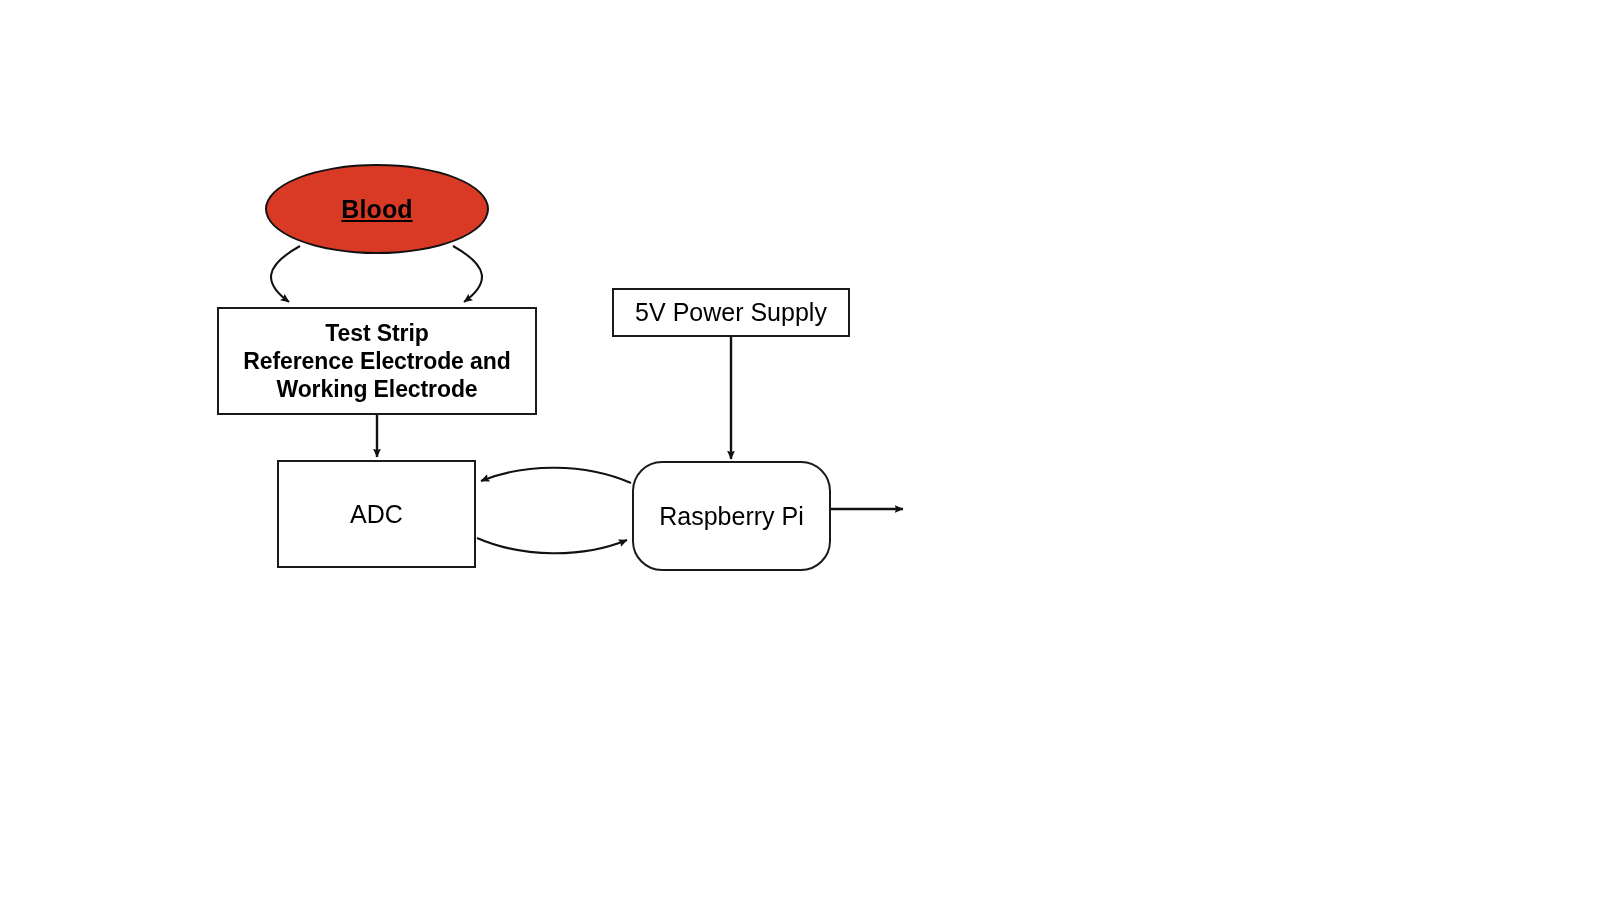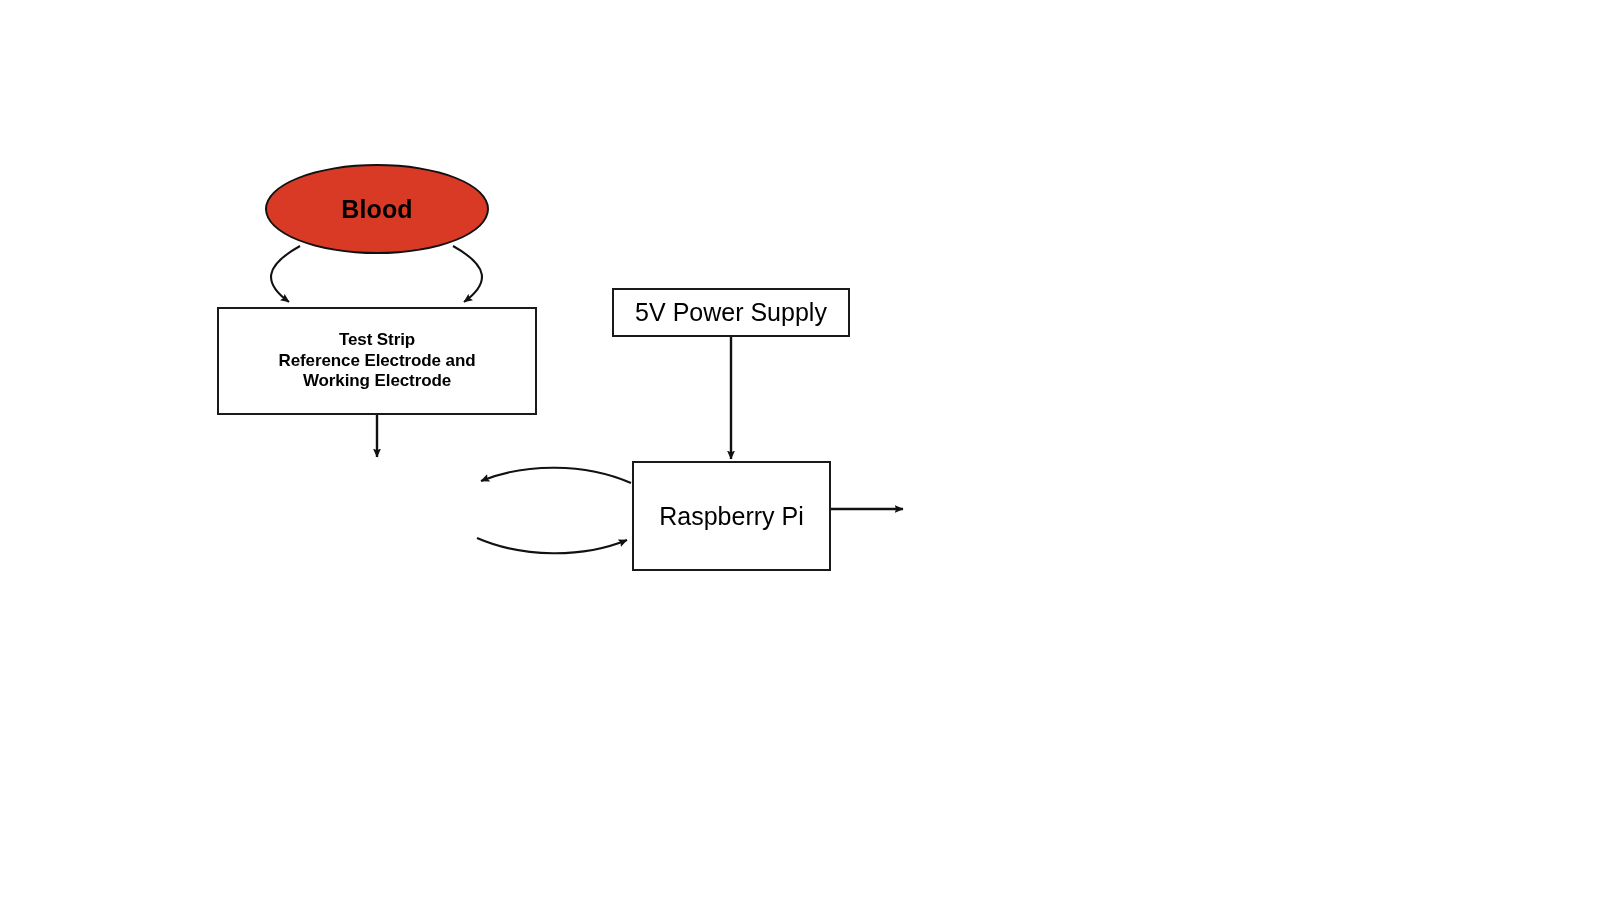--- a/index.html
+++ b/index.html
@@ -50,30 +50,31 @@
     width: 224px;
     height: 90px;
     border-radius: 50%;
     background: #D83A26;
     border: 2px solid #111111;
   }
   #node-blood .node-label {
     font-size: 25px;
     font-weight: 700;
     letter-spacing: 0.1px;
+    text-decoration: underline;
   }
   
   #node-test-strip {
     left: 217px;
     top: 307px;
     width: 320px;
     height: 108px;
   }
   #node-test-strip .node-label {
-    font-size: 17px;
+    font-size: 23px;
     font-weight: 700;
     letter-spacing: -0.1px;
   }
   
   #node-power-supply {
     left: 612px;
     top: 288px;
     width: 238px;
     height: 49px;
     align-items: center;
@@ -92,20 +93,21 @@
   #node-adc .node-label {
     font-size: 25px;
     font-weight: 400;
   }
   
   #node-raspberry-pi {
     left: 632px;
     top: 461px;
     width: 199px;
     height: 110px;
+    border-radius: 30px;
   }
   #node-raspberry-pi .node-label {
     font-size: 25px;
     font-weight: 400;
   }
   
   #node-oled-display {
     left: 906px;
     top: 452px;
     width: 198px;
@@ -150,19 +152,22 @@
   <div class="node" id="node-test-strip">
     <span class="node-label">Test Strip
 Reference Electrode and
 Working Electrode</span>
   </div>
 
   <div class="node" id="node-power-supply">
     <span class="node-label">5V Power Supply</span>
   </div>
 
+  <div class="node" id="node-adc">
+    <span class="node-label">ADC</span>
+  </div>
 
   <div class="node" id="node-raspberry-pi">
     <span class="node-label">Raspberry Pi</span>
   </div>
 
 
 </div>
 
 </body></html>

